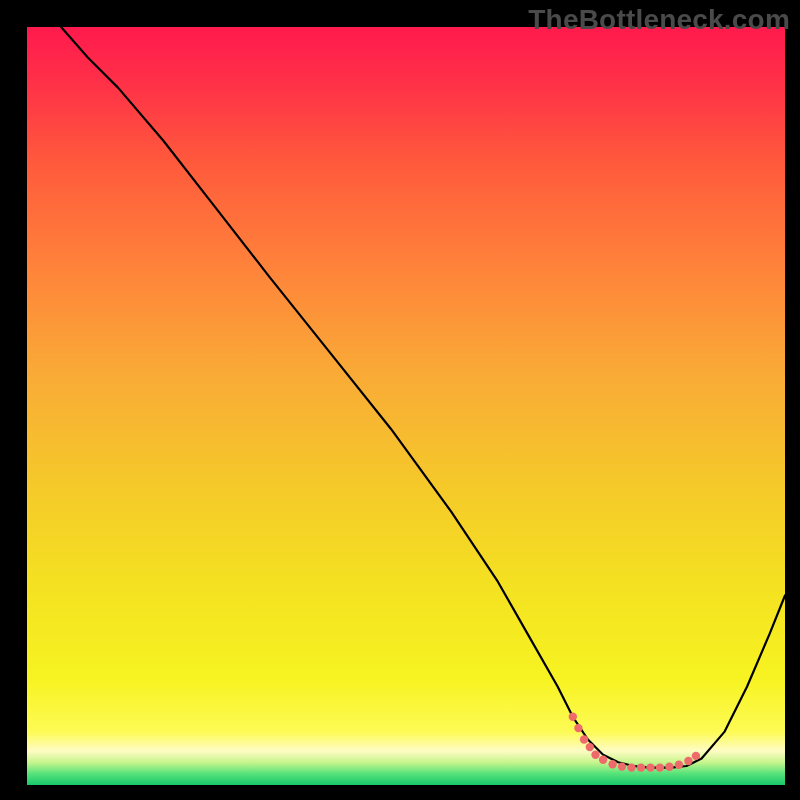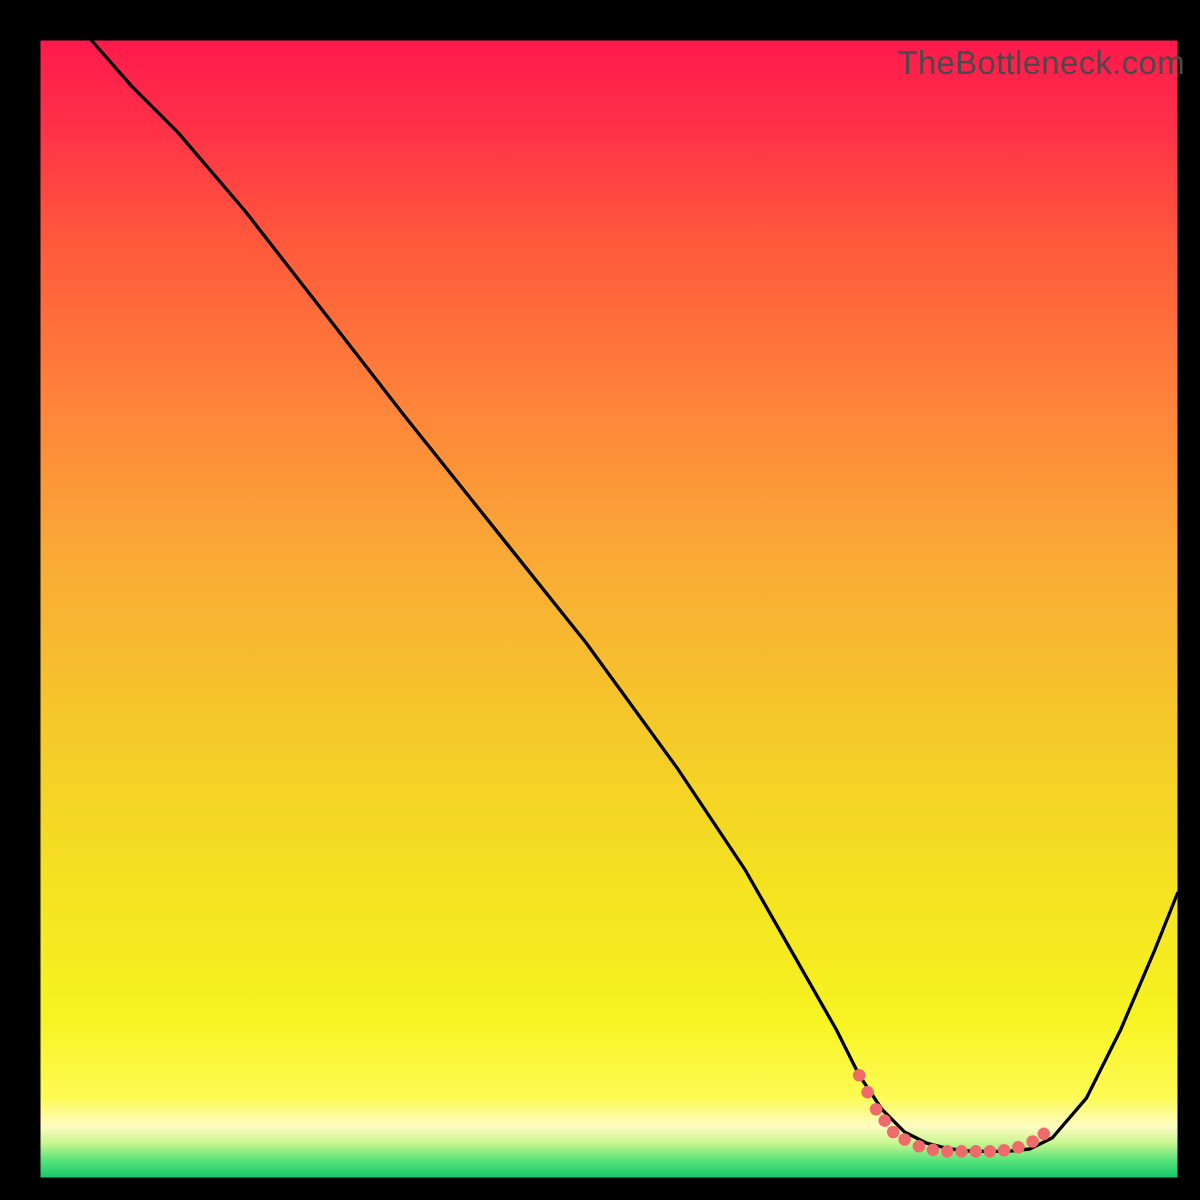--- a/index.html
+++ b/index.html
@@ -15,25 +15,24 @@
     position: relative;
     width: 800px;
     height: 800px;
     background: #000000;
   }
   .watermark {
     position: absolute;
     top: 4px;
     right: 10px;
     color: #4a4a4a;
-    font-size: 22px;
-    font-weight: 400;
+    font-size: 28px;
+    font-weight: 700;
     letter-spacing: 0.2px;
     z-index: 30;
-    margin-top: 25px;
   }
   svg.plot {
     position: absolute;
     left: 0;
     top: 0;
     width: 800px;
     height: 800px;
   }
 </style>
 </head>

